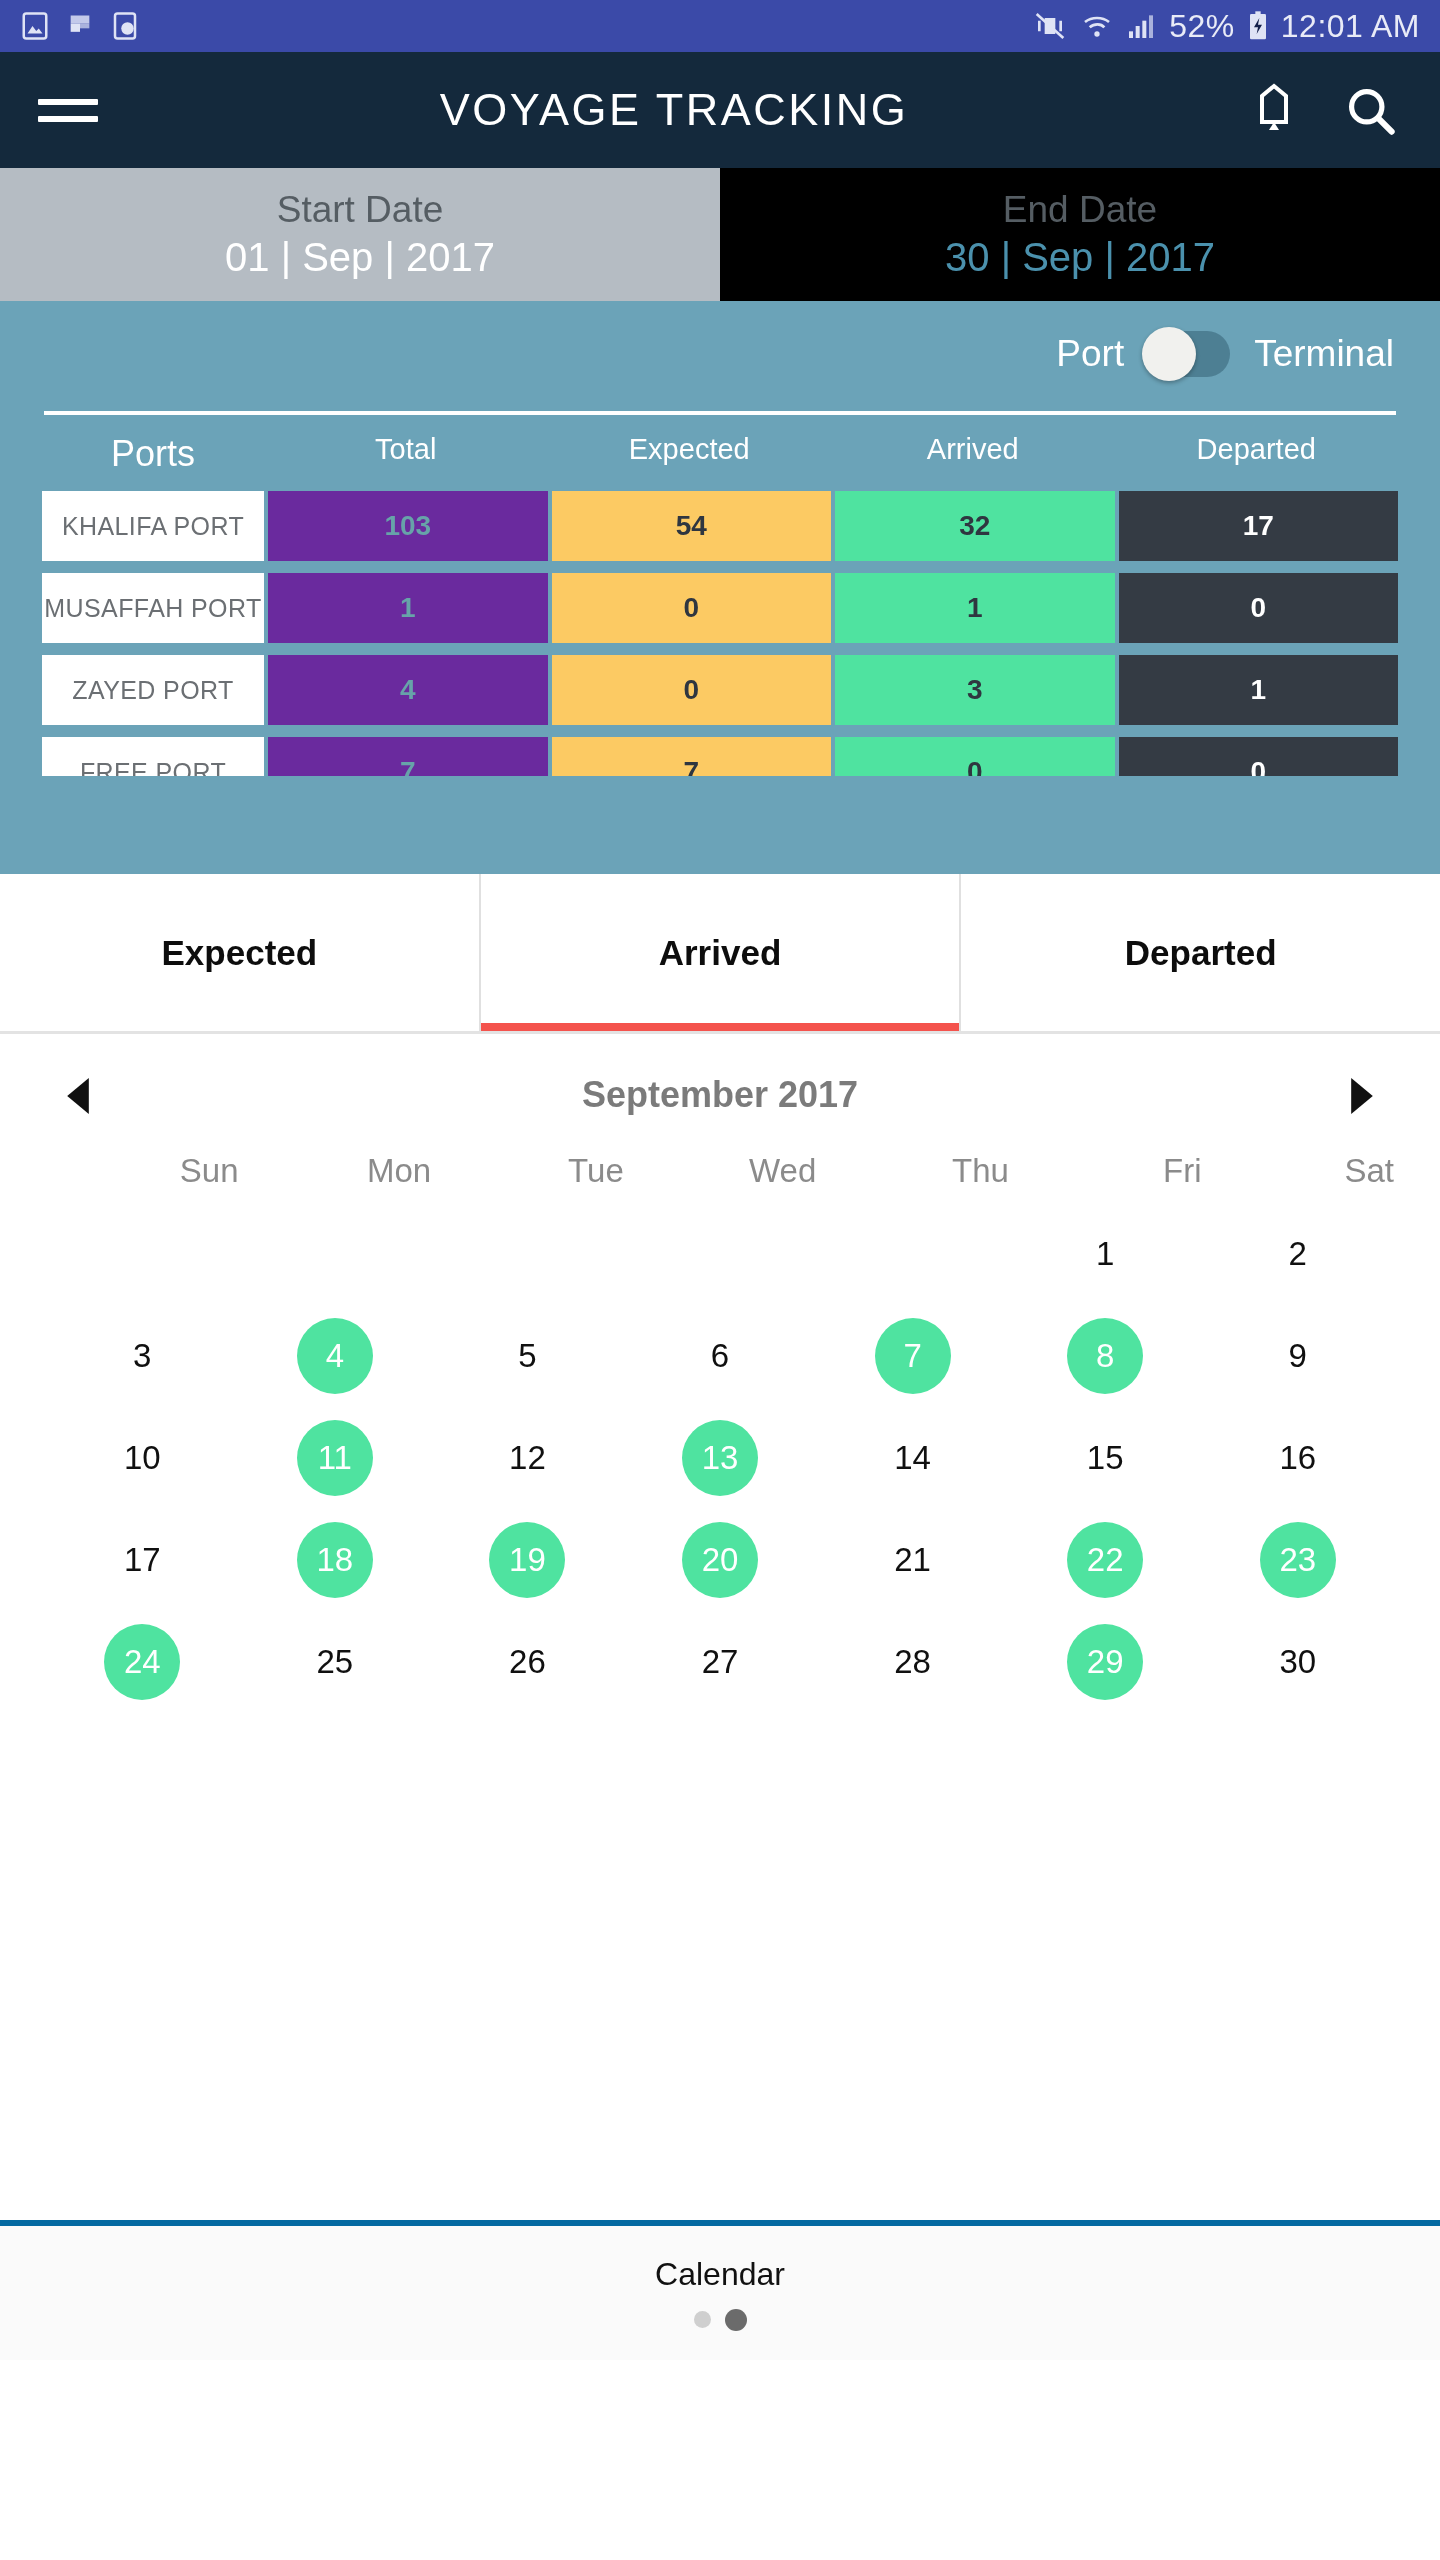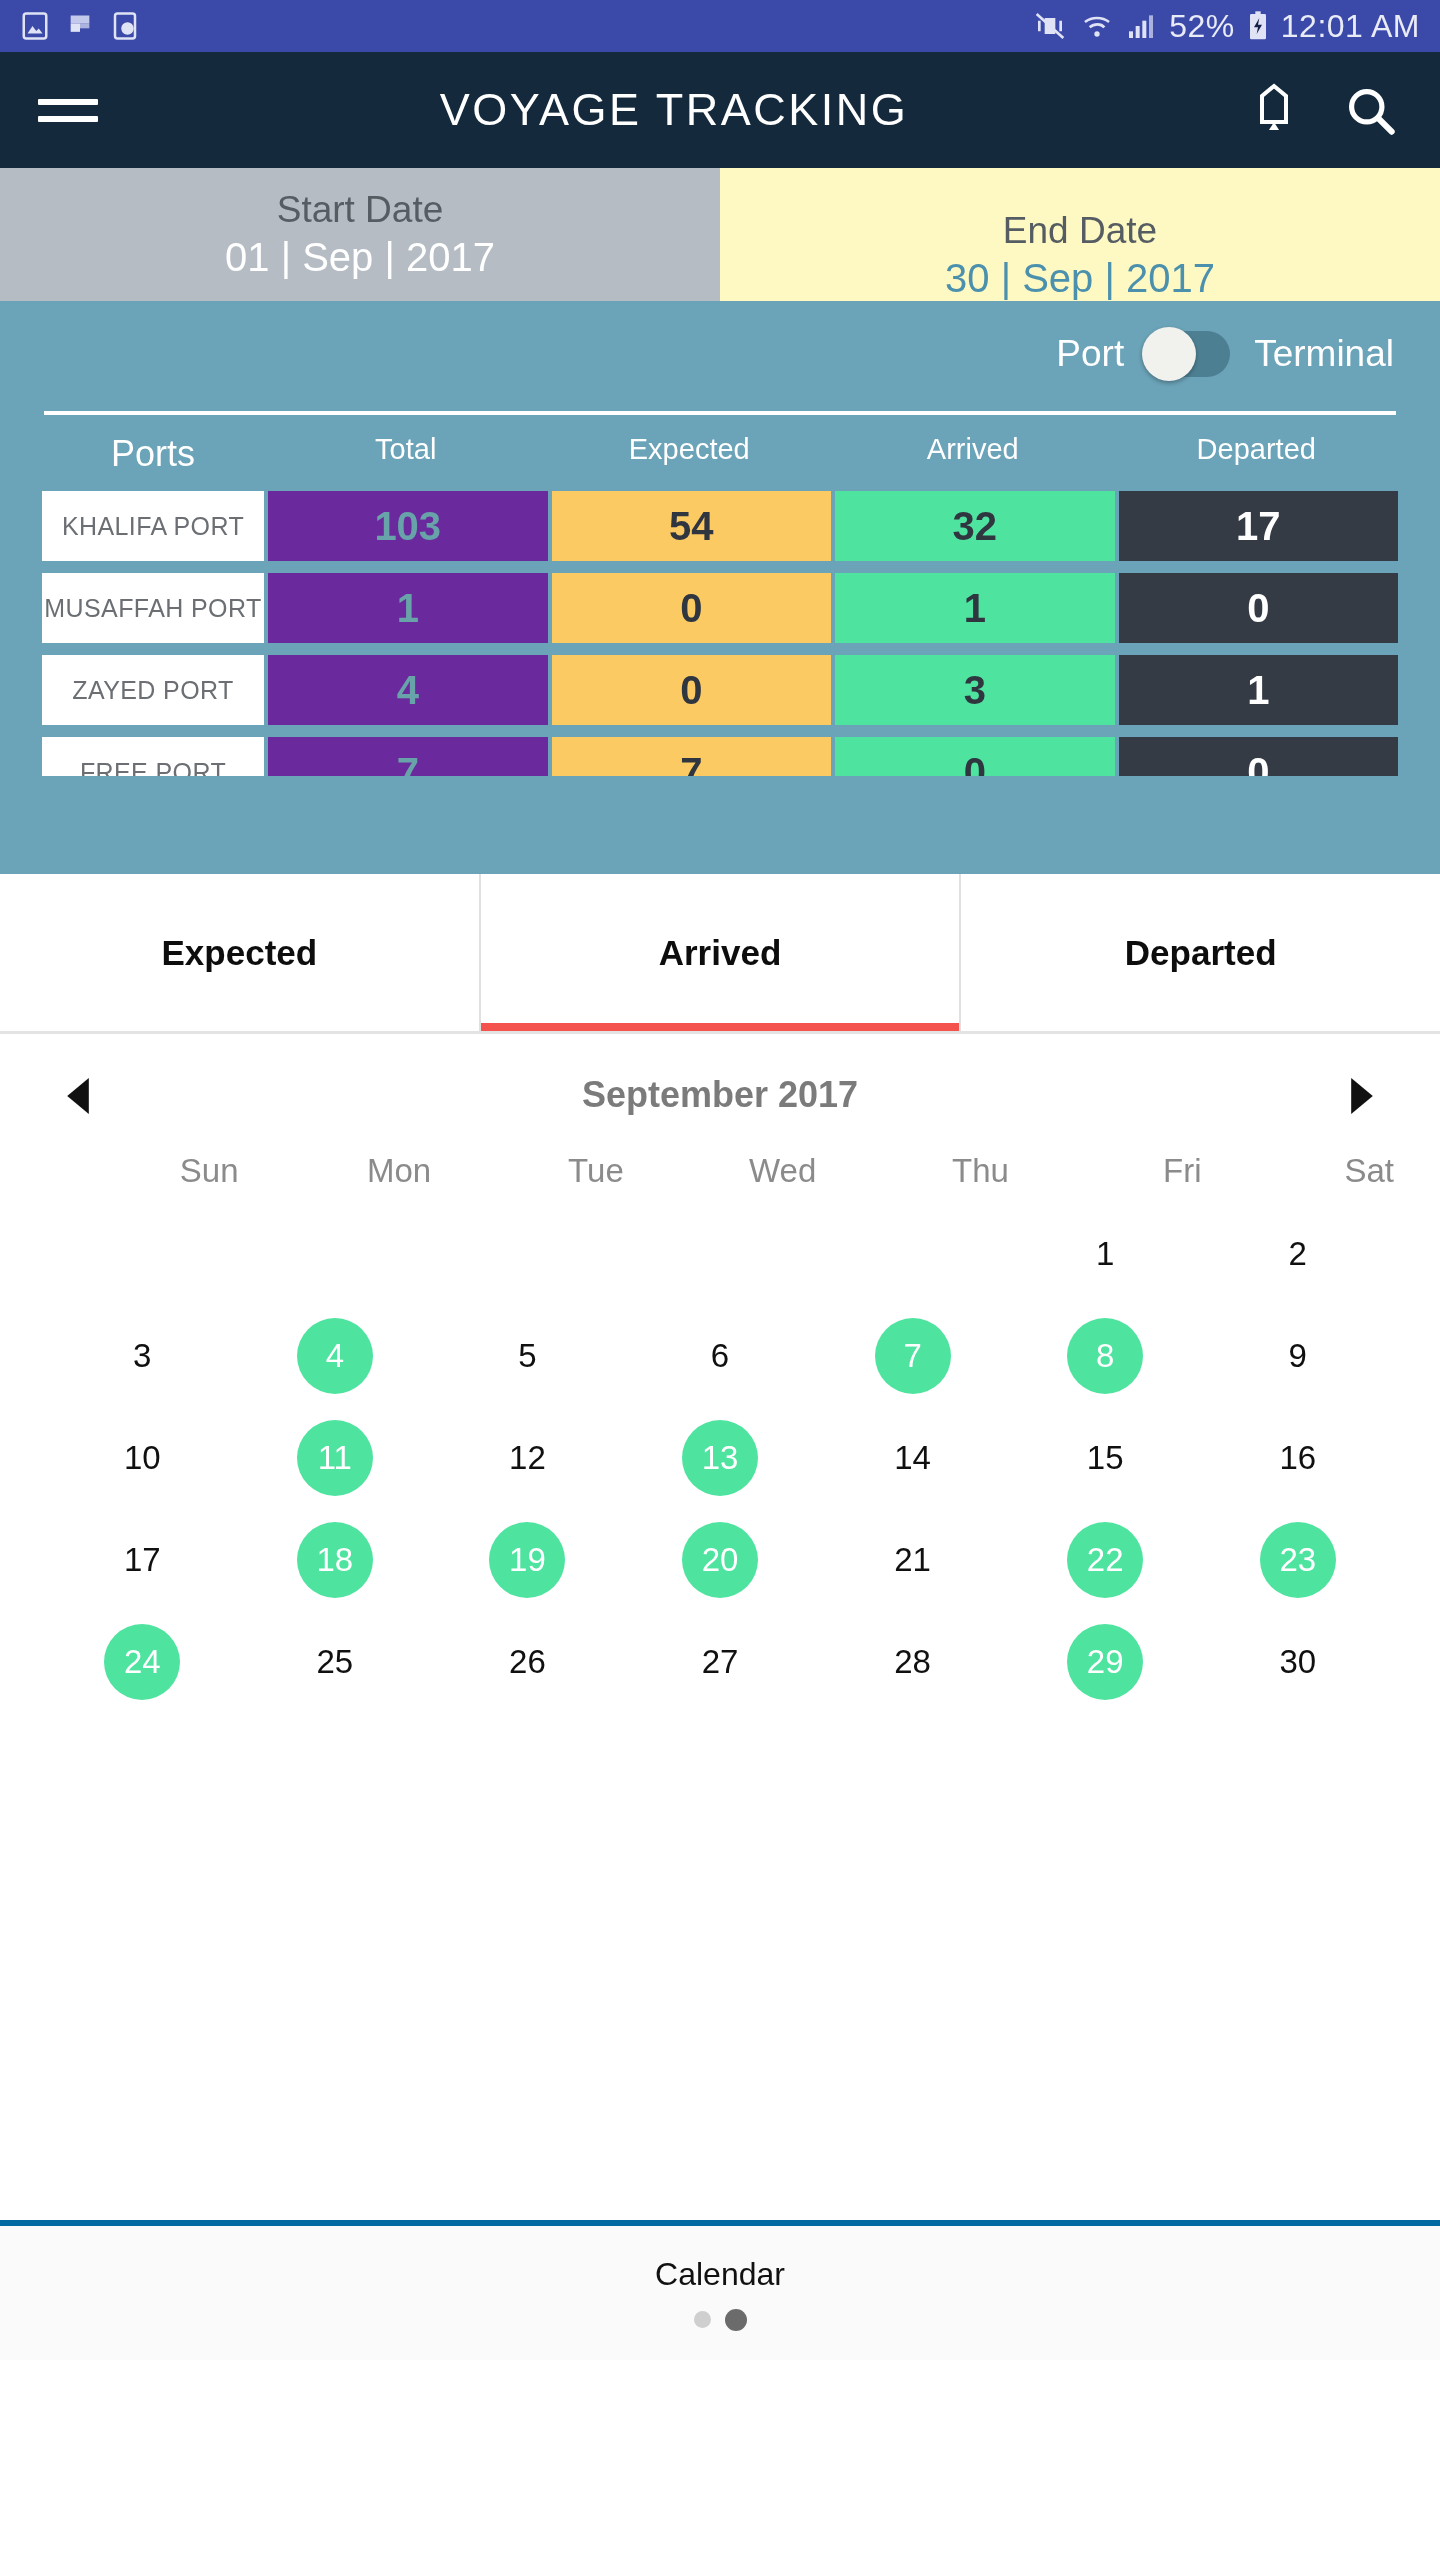--- a/index.html
+++ b/index.html
@@ -33,21 +33,21 @@
   }
   .bar-actions { display:flex; align-items:center; gap:46px; padding-right:6px; }
 
   
   .date-row { display:flex; height:133px; flex:0 0 133px; }
   .date-cell {
     flex:1; display:flex; flex-direction:column; align-items:center;
     justify-content:center; gap:4px; cursor:pointer;
   }
   .date-cell.start { background:#b5bcc3; }
-  .date-cell.end   { background:#fef9c3;justify-content:flex-end; }
+  .date-cell.end   { background:#000000; }
   .date-label { font-size:37px; color:#555d63; }
   .date-value { font-size:40px; }
   .date-cell.start .date-value { color:#ffffff; }
   .date-cell.end   .date-value { color:#4b91ad; }
 
   
   .panel { background:#6ba3b8; flex:0 0 573px; padding:0 42px; position:relative; }
   .toggle-row {
     display:flex; align-items:center; justify-content:flex-end;
     gap:24px; padding-top:30px; padding-right:4px;
@@ -68,21 +68,21 @@
   .ch-ports { flex:0 0 222px; font-size:36px; }
   .ch-num   { flex:1; font-size:29px; }
 
   .prow { display:flex; height:70px; margin-bottom:12px; }
   .prow .pname {
     flex:0 0 222px; background:#ffffff; display:flex; align-items:center;
     justify-content:center; color:#6b6f73; font-size:25px; letter-spacing:.4px;
   }
   .prow .pcell {
     flex:1; display:flex; align-items:center; justify-content:center;
-    font-size:40px; font-weight:bold; margin-left:4px;
+    font-size:28px; font-weight:bold; margin-left:4px;
   }
   .c-total    { background:#6a2a9e; color:#67a3a9; }
   .c-expected { background:#fcca63; color:#2f3640; }
   .c-arrived  { background:#4fe3a0; color:#2f3640; }
   .c-departed { background:#343b44; color:#ffffff; }
   .rows-clip { height:285px; overflow:hidden; margin-top:2px; }
 
   
   .tabs { display:flex; flex:0 0 160px; background:#ffffff; border-bottom:3px solid #e3e3e3; }
   .tab {

